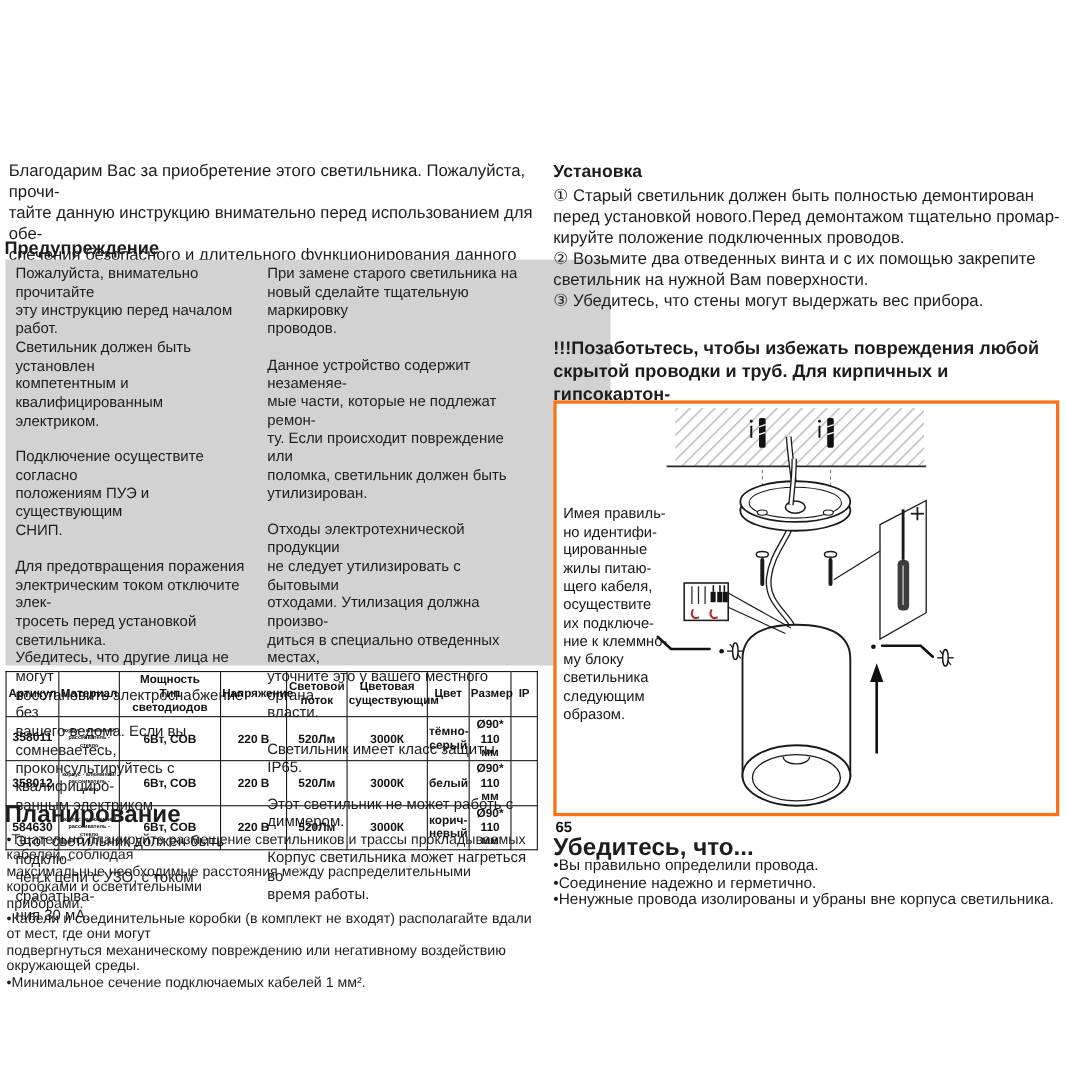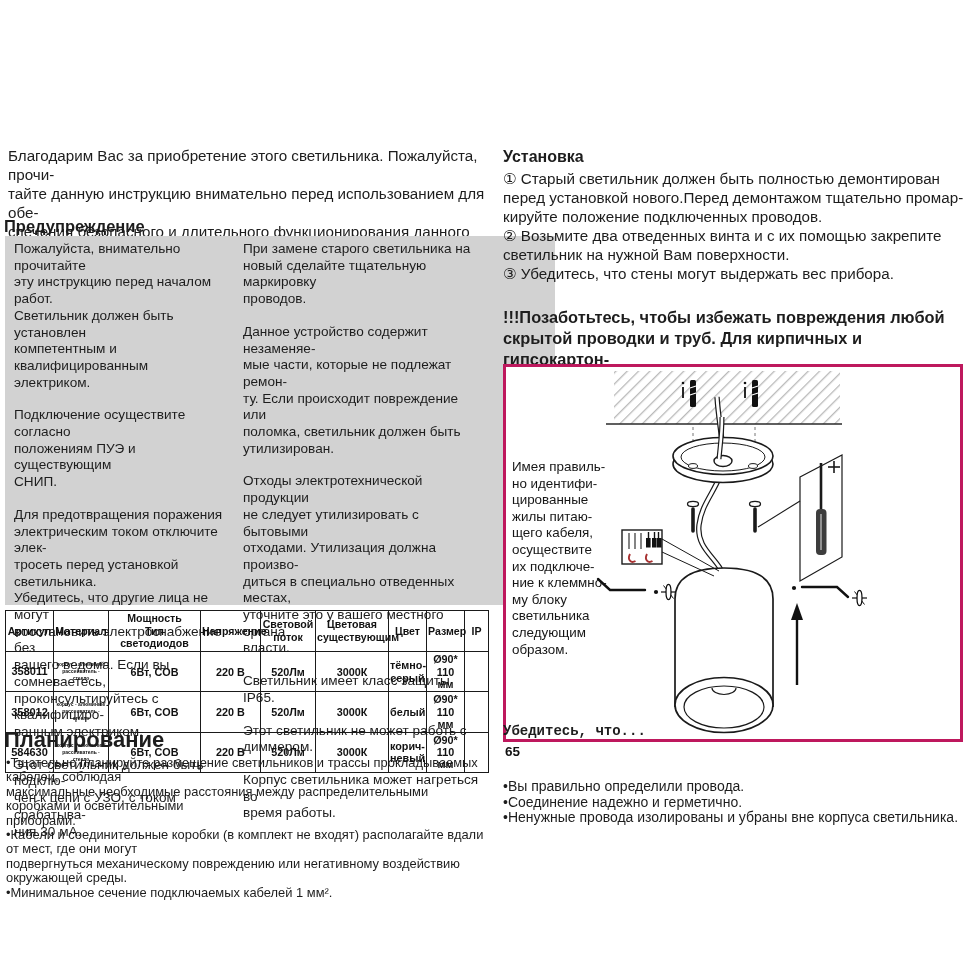--- a/index.html
+++ b/index.html
@@ -33,25 +33,25 @@
 
   .plan-title{left:4px;top:727px;font-size:22px;font-weight:bold;}
   .plan-bullets{left:6px;top:756px;width:482px;font-size:12.9px;line-height:14.4px;}
   .plan-bullets div{margin:0;}
 
   
   .install-title{left:503px;top:148px;font-size:16px;font-weight:bold;}
   .install-steps{left:503px;top:169px;width:466px;font-size:15.2px;line-height:19px;}
   .caution{left:503px;top:281px;width:466px;font-size:16.4px;font-weight:bold;line-height:21px;margin-top:26px;}
 
-  .diagram-box{left:503px;top:364px;width:460px;height:378px;border:3px solid #be185d;background:#fff;box-sizing:border-box;}
+  .diagram-box{left:503px;top:364px;width:460px;height:378px;border:3px solid #f97316;background:#fff;box-sizing:border-box;}
   .diagram-note{position:absolute;left:6px;top:92px;width:100px;font-size:13.4px;line-height:16.6px;color:#161616;}
   .diagram-svg{position:absolute;left:0;top:0;}
 
-  .check-title{left:503px;top:723px;font-size:14px;font-weight:bold;font-family:Liberation Mono, monospace;}
+  .check-title{left:503px;top:757px;font-size:22px;font-weight:bold;}
   .check-bullets{left:503px;top:779px;width:466px;font-size:14px;line-height:15.5px;}
 </style>
 </head>
 <body>
 
 <div class="abs intro pre">Благодарим Вас за приобретение этого светильника. Пожалуйста, прочи-
 тайте данную инструкцию внимательно перед использованием для обе-
 спечения безопасного и длительного функционирования данного продукта.
 Пожалуйста, сохраните эту инструкцию для дальнейшего использования.</div>
 

